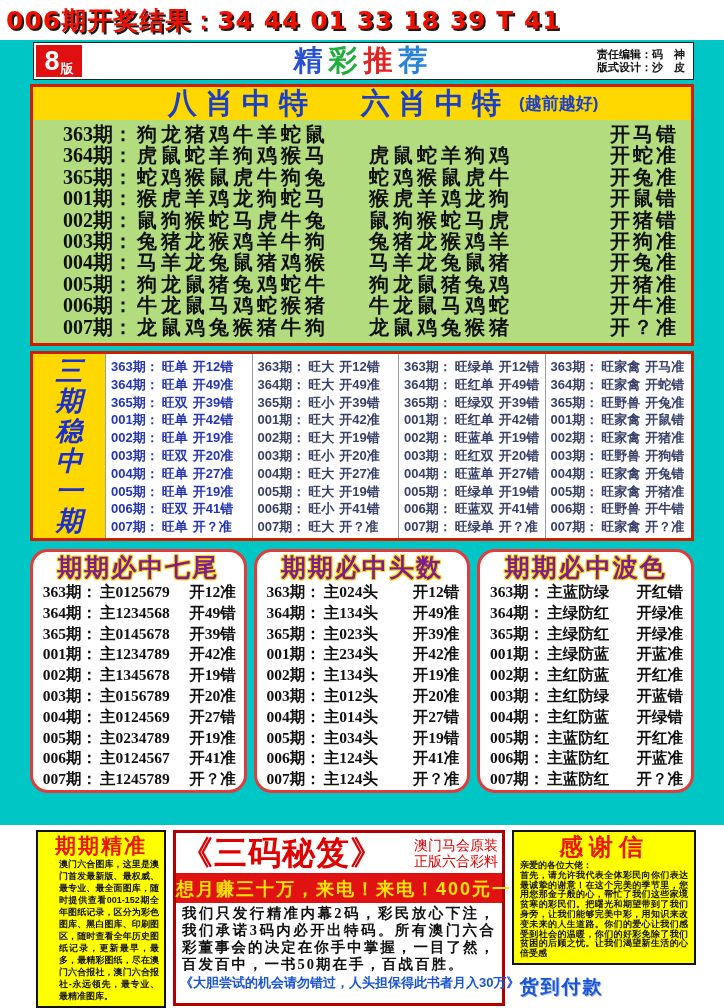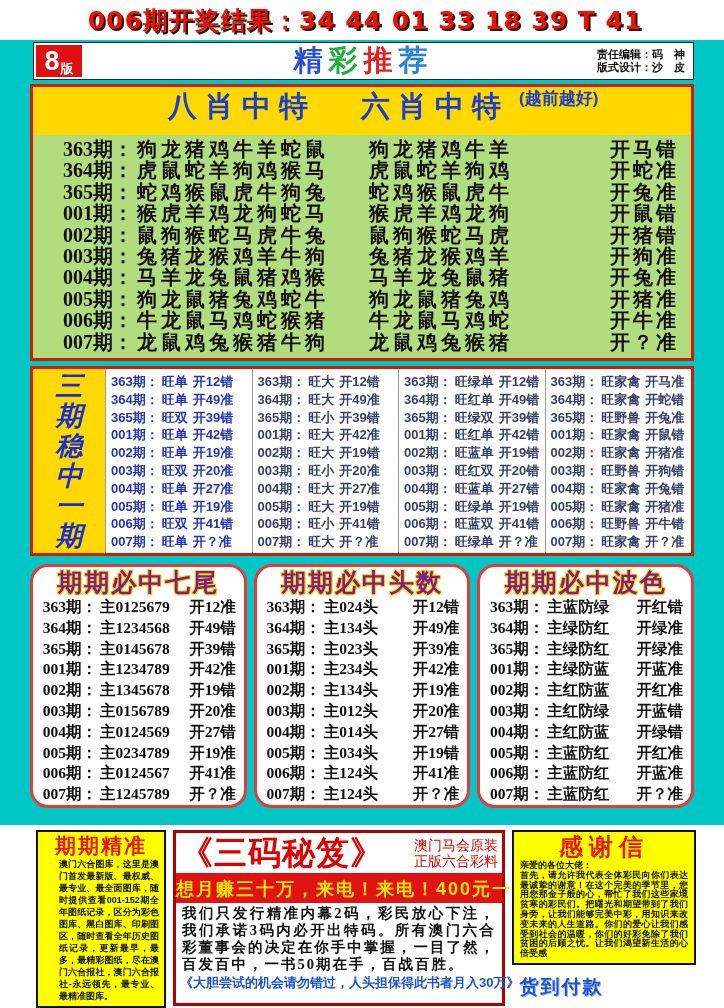--- a/index.html
+++ b/index.html
@@ -7,21 +7,20 @@
     width:724px;height:1008px;position:relative;overflow:hidden;
     background:#00c6c6;
     font-family:"Liberation Sans","DejaVu Sans",sans-serif;
   }
   
   .top-strip{background:#ffffff;height:40px;padding:4px 0 0 6px;box-sizing:border-box;}
   .result-line{
     color:#f01000;font-size:25px;font-weight:bold;letter-spacing:1px;
     text-shadow:2px 2px 0 #1a1a1a;white-space:nowrap;
     font-family:"DejaVu Sans","Liberation Sans",sans-serif;
-    text-align:center;
   }
   
   .header-panel{
     margin:2px 30px 0 33px;height:38px;background:#ffffff;border:1px solid #222;
     display:flex;align-items:center;position:relative;box-sizing:border-box;
   }
   .edition-badge{
     background:#e01010;color:#fff;width:46px;height:32px;margin-left:2px;
     display:flex;align-items:flex-end;justify-content:center;line-height:1;padding-bottom:2px;box-sizing:border-box;
   }
@@ -29,21 +28,21 @@
   .edition-word{font-size:13px;font-weight:bold;margin-left:1px;}
   .page-title{
     position:absolute;left:50%;top:50%;transform:translate(-50%,-50%);
     font-size:29px;font-weight:bold;letter-spacing:6px;white-space:nowrap;
     font-family:Liberation Serif, serif;
   }
   .tc0{color:#2750d6}.tc1{color:#1fae3c}.tc2{color:#e22222}.tc3{color:#2883d8}
   .credits{margin-left:auto;padding-right:8px;font-size:11px;line-height:13px;color:#111;font-weight:bold;text-align:left;}
   
   .unit{margin:4px 30px 0 30px;border:3px solid #cf1d00;box-sizing:border-box;}
-  .banner{background:#ffd800;height:48px;display:flex;color:#1b3fc8;font-weight:bold;white-space:nowrap;}
+  .banner{background:#ffd800;height:33px;display:flex;align-items:center;color:#1b3fc8;font-weight:bold;white-space:nowrap;}
   .banner-left{font-size:29px;letter-spacing:8px;margin-left:135px;}
   .banner-right{font-size:29px;letter-spacing:8px;margin-left:45px;}
   .banner-note{font-size:17px;margin-left:10px;letter-spacing:0;}
   .zodiac{background:#b2dc7e;padding:4px 8px 5px 12px;}
   .zrow{display:flex;align-items:baseline;font-size:20px;line-height:21.4px;color:#101010;font-weight:600;
         font-family:"Liberation Serif","DejaVu Serif",serif;white-space:nowrap;}
   .zp{width:88px;text-align:right;}
   .z8{width:232px;letter-spacing:4px;margin-left:4px;}
   .z6{width:198px;letter-spacing:4px;}
   .zr{margin-left:auto;letter-spacing:3px;padding-right:4px;}
@@ -120,21 +119,20 @@
   <div class="banner">
     <span class="banner-left">八肖中特</span>
     <span class="banner-right">六肖中特</span>
     <span class="banner-note">(越前越好)</span>
   </div>
   <div class="zodiac">
 
       <div class="zrow">
         <span class="zp">363期：</span>
         <span class="z8">狗龙猪鸡牛羊蛇鼠</span>
-        <span class="z6">狗龙猪鸡牛羊</span>
         <span class="zr">开马错</span>
       </div>
 
       <div class="zrow">
         <span class="zp">364期：</span>
         <span class="z8">虎鼠蛇羊狗鸡猴马</span>
         <span class="z6">虎鼠蛇羊狗鸡</span>
         <span class="zr">开蛇准</span>
       </div>
 

